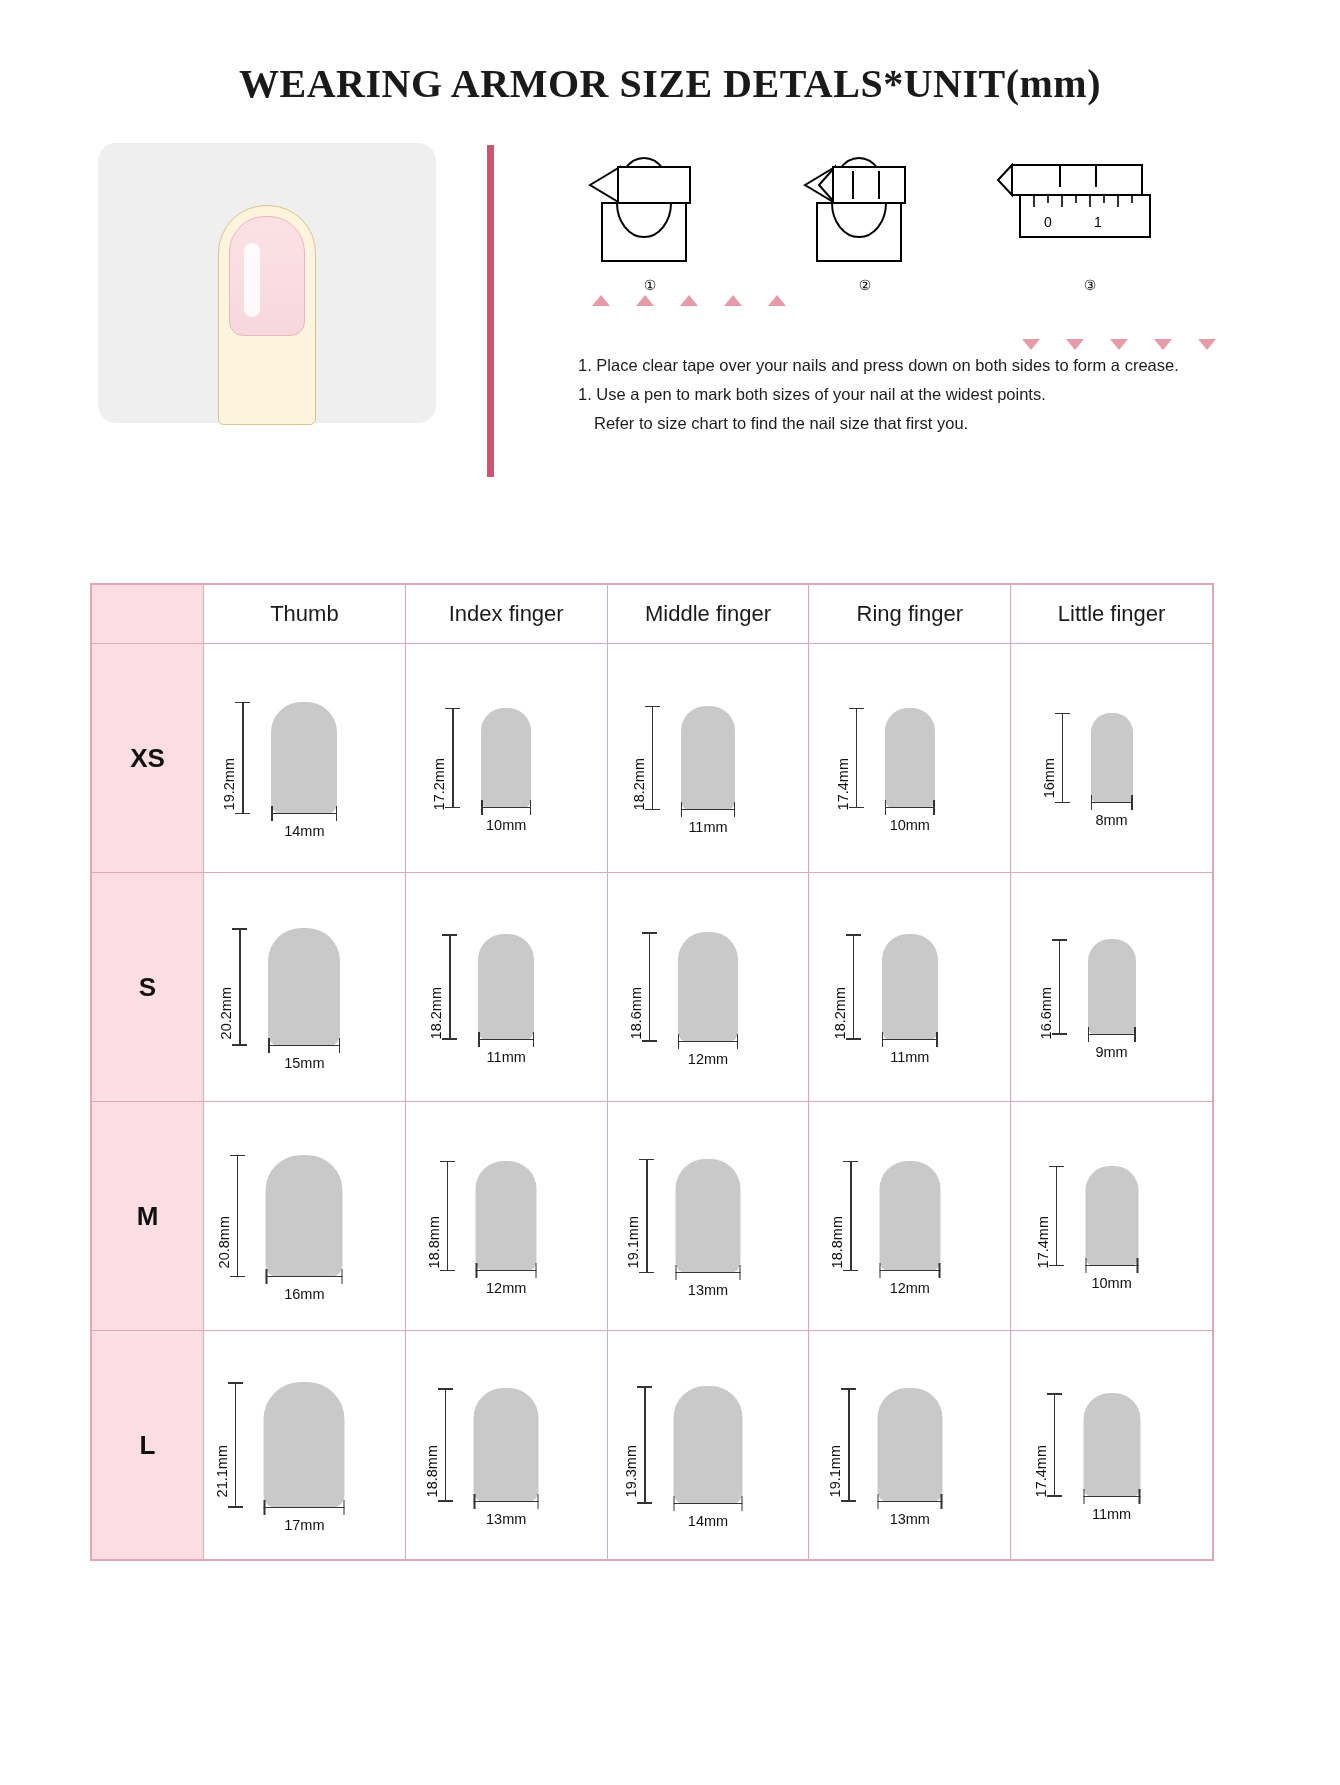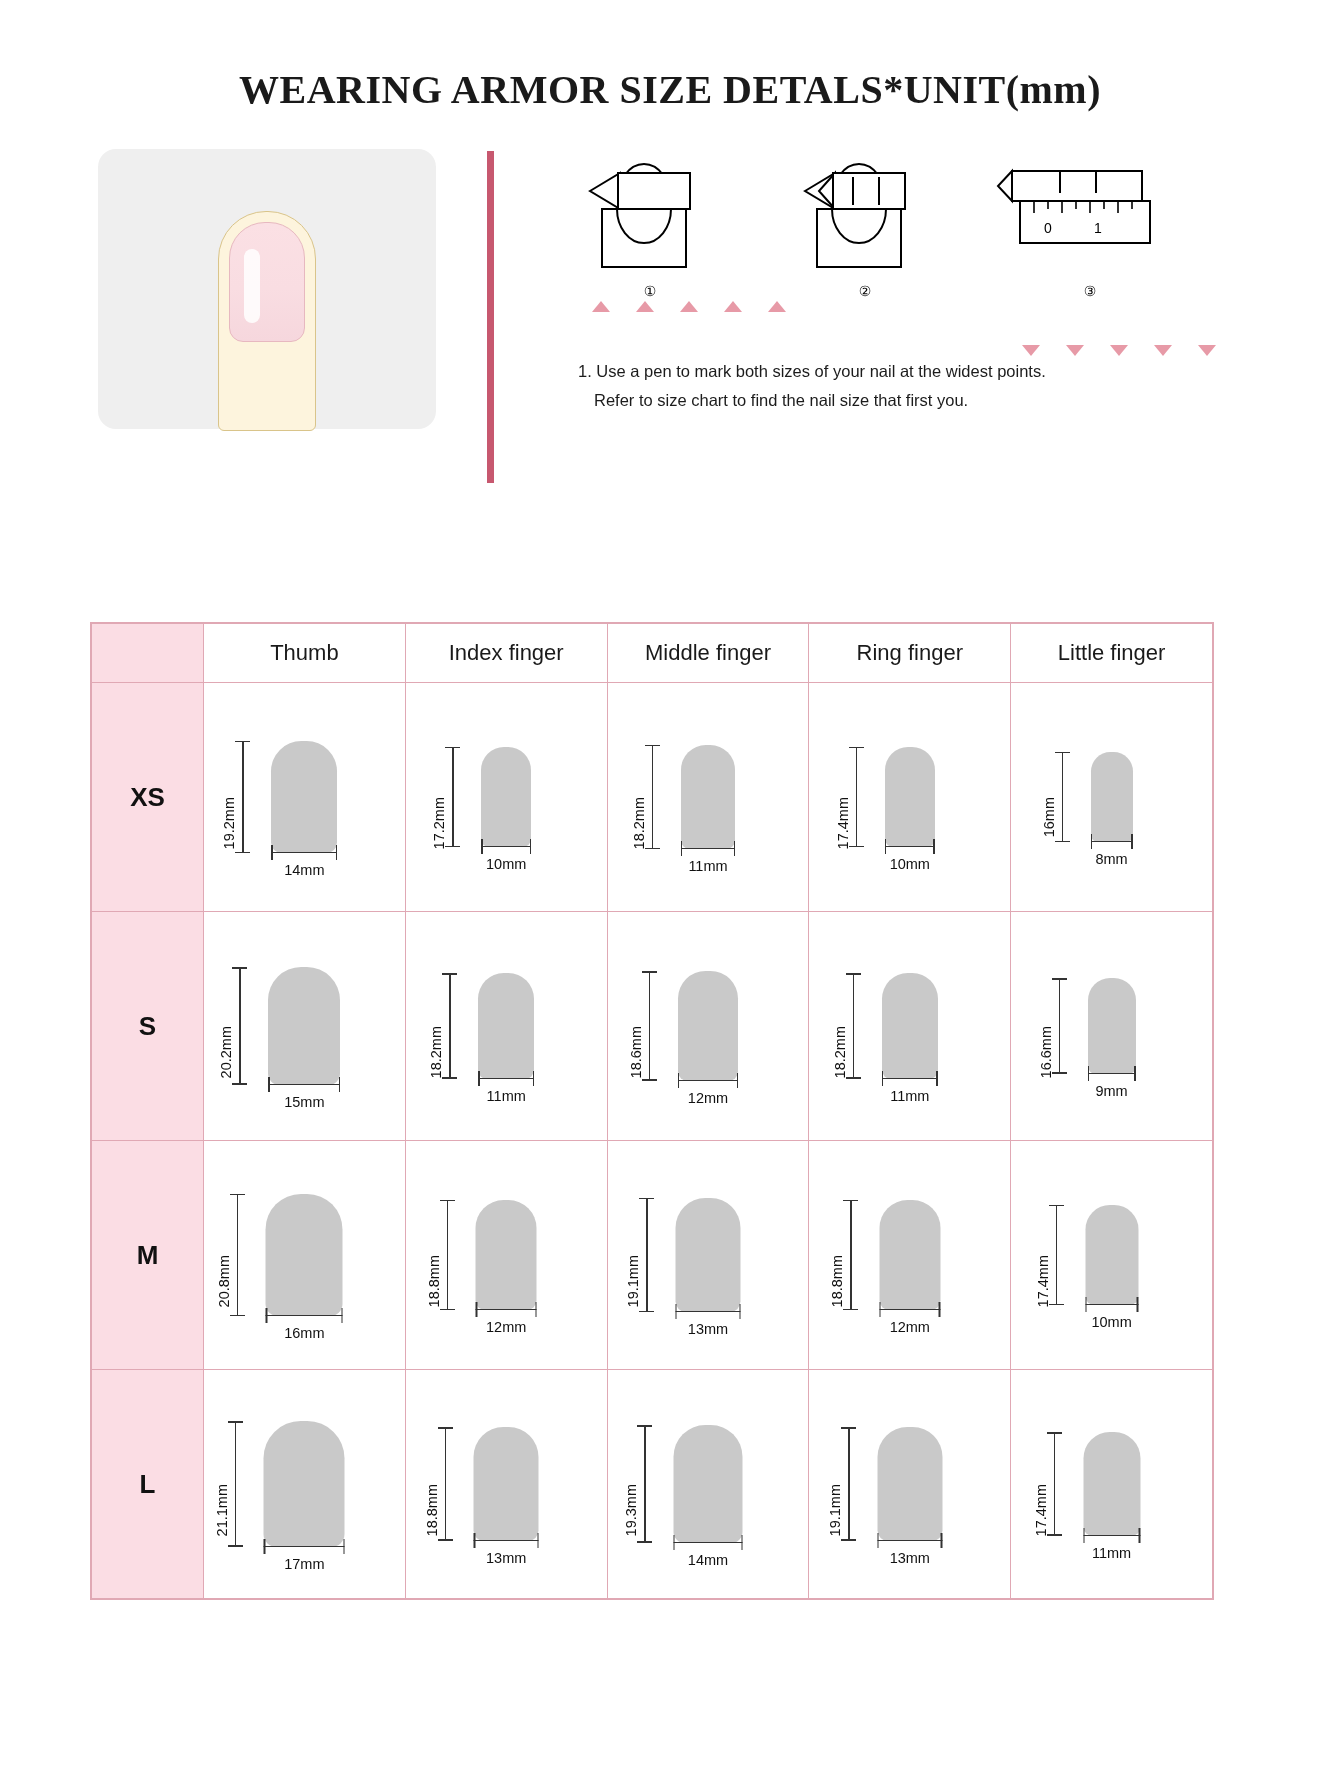--- a/index.html
+++ b/index.html
@@ -21,21 +21,21 @@
     height: 1785px;
   }
 
   
   .title {
     text-align: center;
     font-family: "Liberation Serif", serif;
     font-weight: bold;
     font-size: 40px;
     letter-spacing: 0.5px;
-    margin: 10px;
+    margin: 4px;
     padding-top: 56px;
     color: #1a1a1a;
   }
   .subtitle {
     text-align: center;
     font-size: 19.5px;
     color: #333;
     margin: 14px 0 0 0;
     font-family: "Liberation Sans", sans-serif;
   }
@@ -178,21 +178,21 @@
     font-size: 16.5px;
     line-height: 1.75;
     color: #1c1c1c;
   }
   .step.indent { padding-left: 16px; }
 
   
   .table-wrap {
     position: absolute;
     left: 90px;
-    top: 612px;
+    top: 579px;
     width: 1122px;
     border: 1.5px solid #e0a8b4;
   }
   table {
     border-collapse: collapse;
     width: 100%;
     table-layout: fixed;
   }
   th, td {
     border: 1.5px solid #e0a8b4;
@@ -381,20 +381,21 @@
 
     <div class="tri-row tri-bot">
       <div class="tri down"></div>
         <div class="tri down"></div>
         <div class="tri down"></div>
       <div class="tri down"></div>
         <div class="tri down"></div>
     </div>
 
     <div class="steps">
+      <div class="step">1. Place clear tape over your nails and press down on both sides to form a crease.</div>
       <div class="step">1. Use a pen to mark both sizes of your nail at the widest points.</div>
       <div class="step indent">Refer to size chart to find the nail size that first you.</div>
     </div>
   </div>
 
   <div class="table-wrap">
     <table>
       <colgroup>
         <col class="col-size">
         <col>

